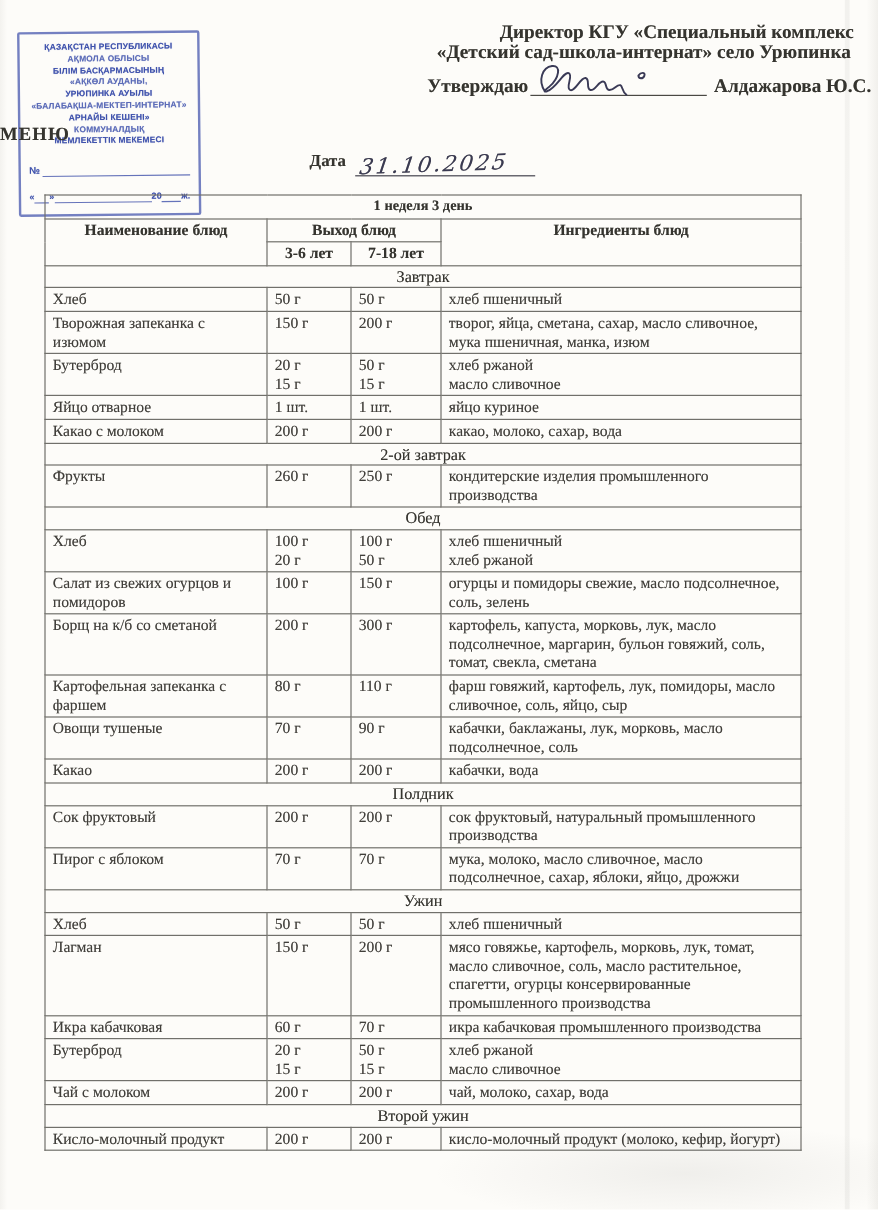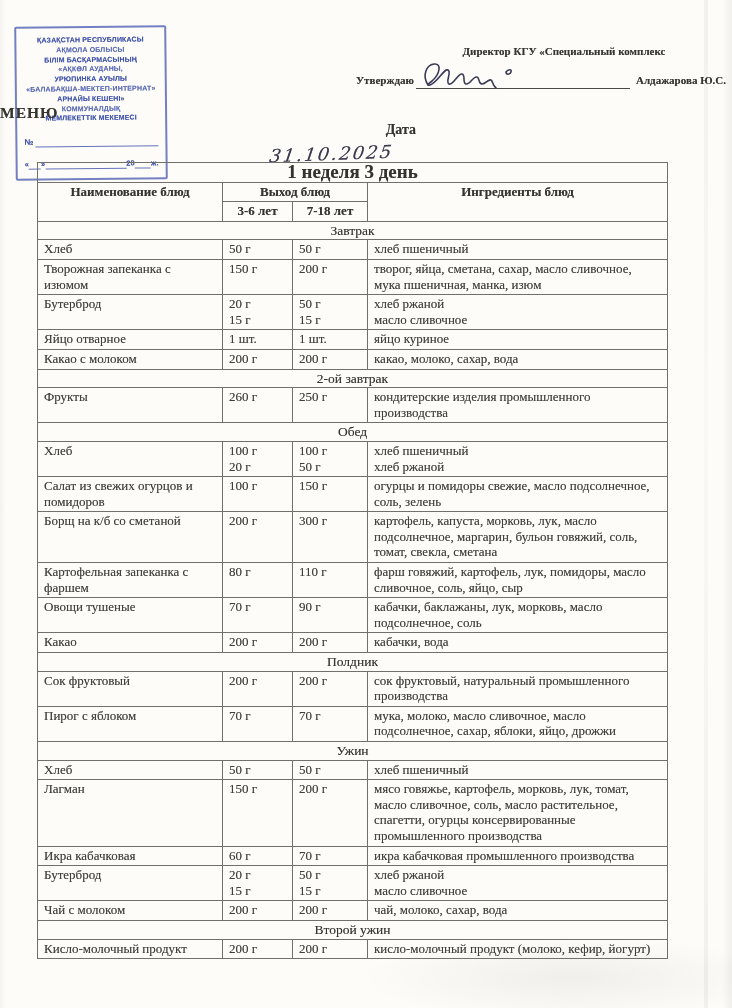--- a/index.html
+++ b/index.html
@@ -42,22 +42,22 @@
   .stamp-line:nth-child(even){opacity:.85;}
   .stamp-no{display:flex;align-items:flex-end;margin:14px 4px 0 4px;font-size:8px;}
   .stamp-no .fill{flex:1;border-bottom:1px solid rgba(62,80,170,.8);height:9px;margin-left:2px;}
   .stamp-date{display:flex;align-items:flex-end;margin:12px 4px 0 4px;font-size:7.5px;}
   .stamp-date .fill{border-bottom:1px solid rgba(62,80,170,.8);height:9px;display:inline-block;}
   .w12{width:12px;} .w46{flex:1;} .w16{width:16px;}
   .stamp-date span{white-space:pre;}
 
   
   .approval{
-    position:absolute;left:356px;top:44px;width:370px;
-    font-weight:bold;font-size:11px;line-height:15.5px;
+    position:absolute;left:356px;top:20px;width:370px;
+    font-weight:bold;font-size:16px;line-height:15.5px;
     color:#35342f;
     text-shadow:0 0 .5px rgba(60,58,50,.5);
   }
   .approval .l1{text-align:center;padding-left:46px;}
   .approval .l2{text-align:left;padding-left:8px;}
   .approval .l3{text-align:right;padding-right:56px;}
   .approve-row{display:flex;align-items:flex-end;margin-top:4px;text-align:right;}
   .approve-row .sig-zone{
     flex:1;position:relative;height:24px;margin:0 6px 0 2px;
     border-bottom:1px solid #4a4944;
@@ -67,23 +67,22 @@
 
   
   .menu-title{
     position:absolute;left:0;top:104px;width:732px;
     font-weight:bold;font-size:15.5px;letter-spacing:1px;
     color:#35342f;text-shadow:0 0 .5px rgba(60,58,50,.5);
   }
   .date-row{
     position:absolute;left:258px;top:122px;
     font-weight:bold;font-size:14px;color:#35342f;
-    display:flex;align-items:flex-end;
+    display:flex;align-items:center;
     text-shadow:0 0 .5px rgba(60,58,50,.5);
-    flex-direction:column;
   }
   .date-underline{
     width:150px;border-bottom:1.4px solid #45444f;margin-left:8px;
     position:relative;height:24px;
   }
   .handwritten{
     position:absolute;left:4px;bottom:-2px;
     font-family:"DejaVu Serif", serif;font-style:italic;font-weight:normal;
     font-size:18px;letter-spacing:2px;color:#3a3a52;
     transform:skewX(-10deg) rotate(-2deg);white-space:nowrap;
@@ -96,21 +95,21 @@
     font-size:13px;line-height:15.6px;color:#413f3b;
     text-shadow:0 0 .45px rgba(66,64,58,.5);
   }
   table.menu td, table.menu th{
     border:1px solid #71706b;
     padding:1px 6px 2px 6px;
     vertical-align:top;text-align:left;font-weight:normal;
     white-space:pre-line;overflow:hidden;
   }
   table.menu th{font-weight:bold;text-align:center;color:#35342f;}
-  tr.week-row th{font-size:19px;}
+  tr.week-row th{font-size:12px;}
   tr.section-row td{
     text-align:center;font-weight:normal;color:#35342f;
     padding-top:1px;padding-bottom:1px;font-size:13.5px;
   }
   td.c-ingredients{padding-right:28px;}
 </style>
 </head>
 <body>
 
 <div class="page">
@@ -137,20 +136,21 @@
       <span>»</span>
       <span class="fill w46"></span>
       <span>20</span>
       <span class="fill w16"></span>
       <span>ж.</span>
     </div>
   </div>
 
   <div class="approval">
     <div class="l1">Директор КГУ «Специальный комплекс</div>
+    <div class="l2">«Детский сад-школа-интернат» село Урюпинка</div>
     <div class="approve-row">
       <span>Утверждаю</span>
       <span class="sig-zone">
         <svg width="120" height="32" viewBox="0 0 120 32">
           <g fill="none" stroke="#3a3a56" stroke-width="1.6" stroke-linecap="round">
             <path d="M10,25 C4,16 8,5 16,4 C24,3 22,14 14,21 C10,24 8,26 12,25 C20,22 26,8 30,10 C34,12 27,22 31,24 C35,26 40,13 44,14 C48,15 44,23 48,24 C52,25 55,16 59,17 C62,18 60,24 64,24 C68,24 70,19 73,20 C75,21 74,25 78,28"></path>
             <path d="M88,12 c2,-3 6,-3 5,0 c-1,3 -5,3 -5,0"></path>
           </g>
         </svg>
       </span>

